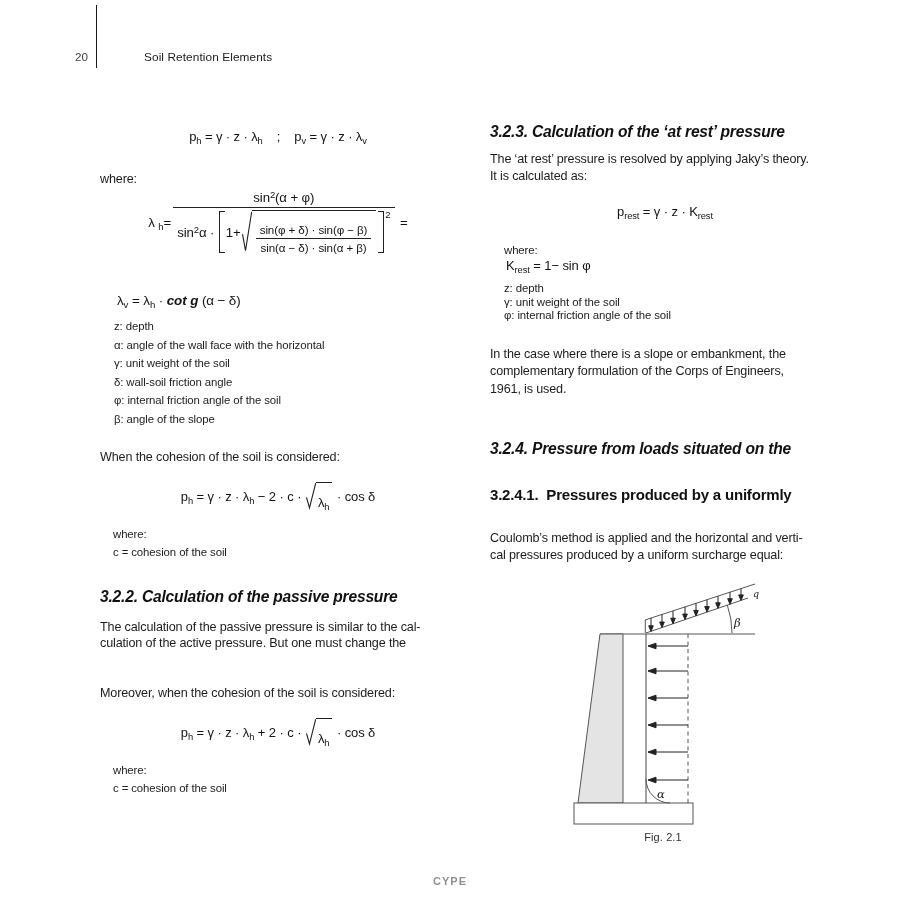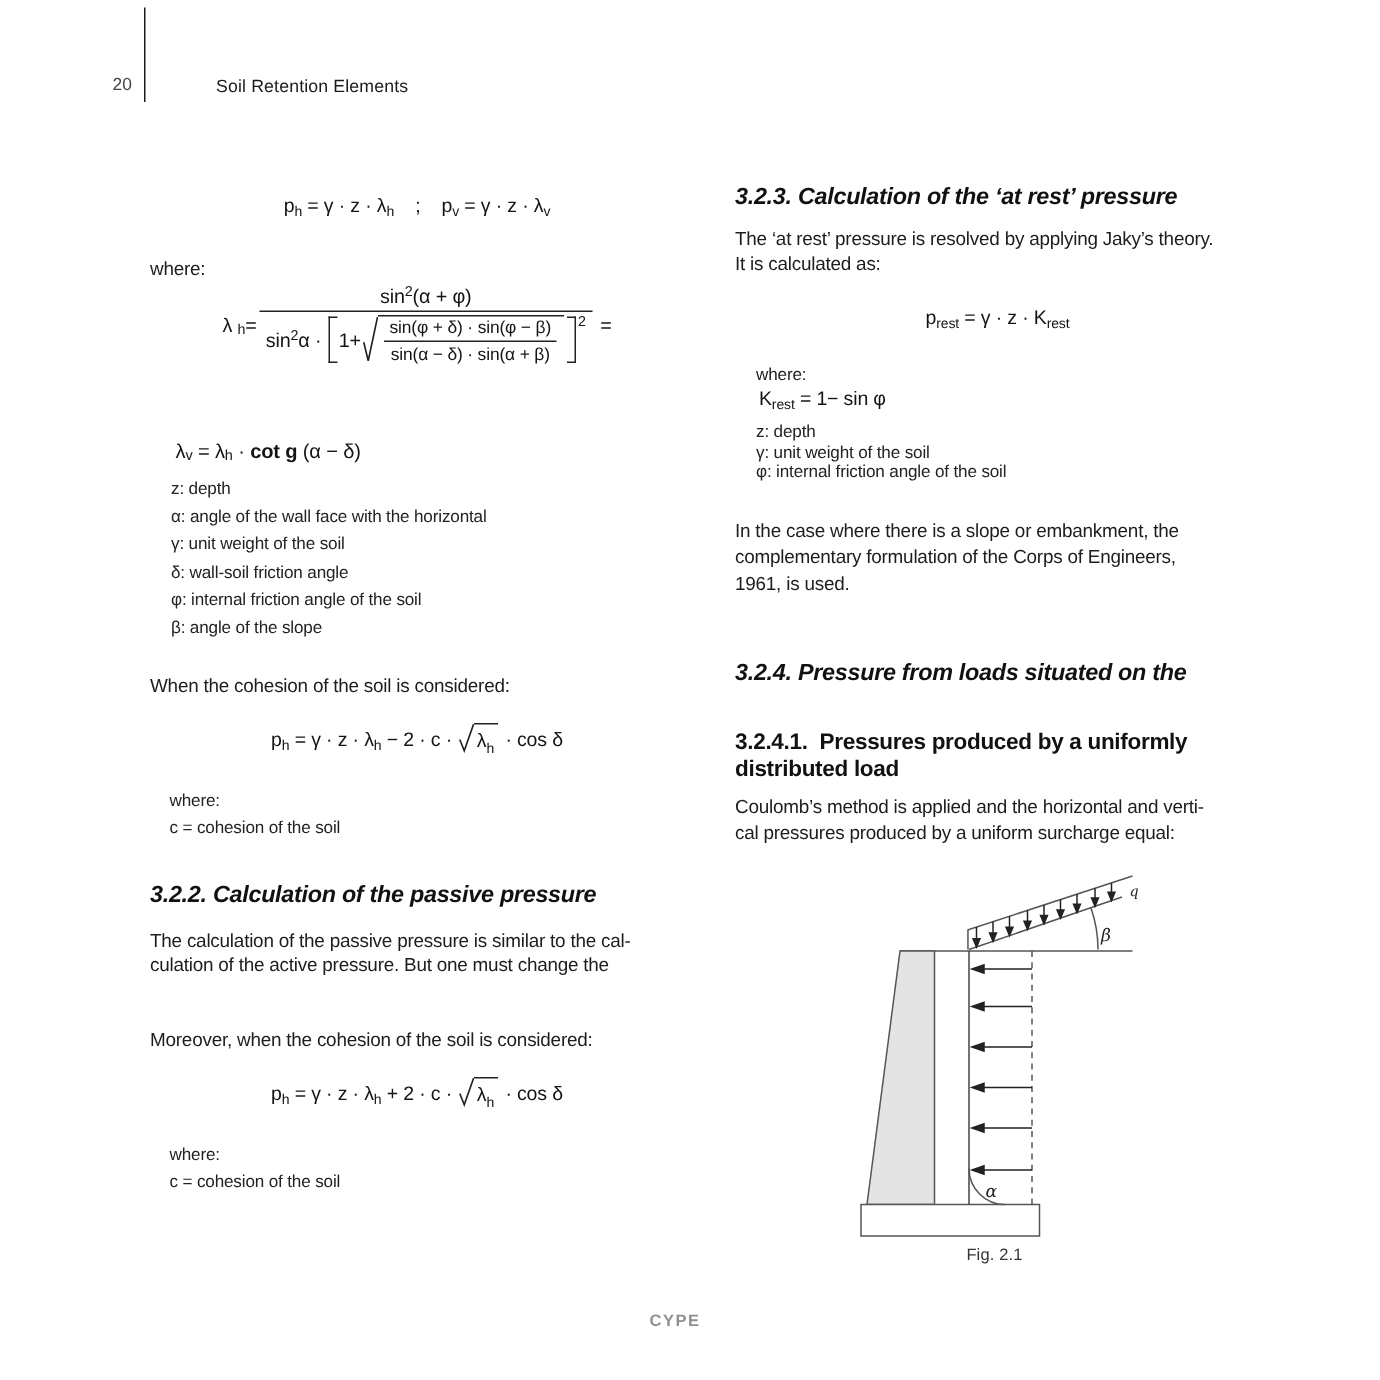--- a/index.html
+++ b/index.html
@@ -16,29 +16,29 @@
   .hdr-title{font-size:11.8px;color:#1a1a1a;letter-spacing:0.1px;}
   .vrule{width:1.4px;background:#1a1a1a;}
   .footer{font-size:11px;font-weight:bold;color:#909090;letter-spacing:1px;text-align:center;}
   .caption{font-size:11px;color:#333;text-align:center;letter-spacing:0.1px;}
 
   
   .mline{display:flex;align-items:center;font-size:13px;color:#141414;letter-spacing:-0.1px;}
   .m-center{justify-content:center;}
   .mrow,.mgrp{display:inline-flex;align-items:center;}
   .mtxt{white-space:pre;}
-  .mb{font-weight:bold;white-space:pre;}
+  .mb{font-weight:bold;white-space:pre;font-style:italic;}
   .msub{font-size:0.72em;align-self:flex-end;transform:translateY(18%);white-space:pre;}
   .msup{font-size:0.72em;align-self:flex-start;transform:translateY(-6%);white-space:pre;}
   .mfrac{display:inline-flex;flex-direction:column;align-items:center;margin:0 2px;}
   .mnum,.mden{display:inline-flex;align-items:center;justify-content:center;padding:0 4px;}
   .mfbar{align-self:stretch;height:0;border-top:1.2px solid #222;margin:2px 0;}
   .msqrt{display:inline-flex;align-items:stretch;margin:0 1px;}
   .rad{width:10px;align-self:stretch;flex:none;}
-  .msqb{display:inline-flex;align-items:center;border-top:1.2px solid #222;padding:1px 3px 0 2px;}
+  .msqb{display:inline-flex;align-items:center;border-top:1.2px solid #222;padding:12px 3px 0 2px;}
   .mbrl,.mbrr{align-self:stretch;width:5px;flex:none;margin:1px 1px;}
   .mbrl{border:1.3px solid #222;border-right:none;}
   .mbrr{border:1.3px solid #222;border-left:none;}
   [data-name="formula-lambda-h"] .msqrt{font-size:11.6px;}
   [data-name="formula-lambda-h"]{font-size:13.2px;}
 
   .fig-label{font-family:"DejaVu Serif","Liberation Serif",serif;font-style:italic;fill:#222;}
 </style>
 </head>
 <body>
@@ -231,21 +231,20 @@
     <div class="line" data-name="paragraph-line">complementary formulation of the Corps of Engineers,</div>
     <div class="line" data-name="paragraph-line">1961, is used.</div>
   </div>
 
   <div class="abs t-h" style="left:490px;top:440px;" data-name="section-title-324">
     <div class="line" data-name="section-title-line">3.2.4. Pressure from loads situated on the</div>
   </div>
 
   <div class="abs t-h2" style="left:490px;top:486px;" data-name="section-title-3241">
     <div class="line" data-name="section-title-line">3.2.4.1.  Pressures produced by a uniformly</div>
-    <div class="line" data-name="section-title-line">distributed load</div>
   </div>
 
   <div class="abs t-body" style="left:490px;top:530px;line-height:17.3px;" data-name="paragraph-3241">
     <div class="line" data-name="paragraph-line">Coulomb’s method is applied and the horizontal and verti-</div>
     <div class="line" data-name="paragraph-line">cal pressures produced by a uniform surcharge equal:</div>
   </div>
 
   <svg class="abs" style="left:552px;top:574px;" width="226" height="252" viewBox="552 574 226 252" data-name="retaining-wall-figure">
 
     <line x1="600" y1="634" x2="755" y2="634" stroke="#555" stroke-width="1" data-name="ground-line"></line>

